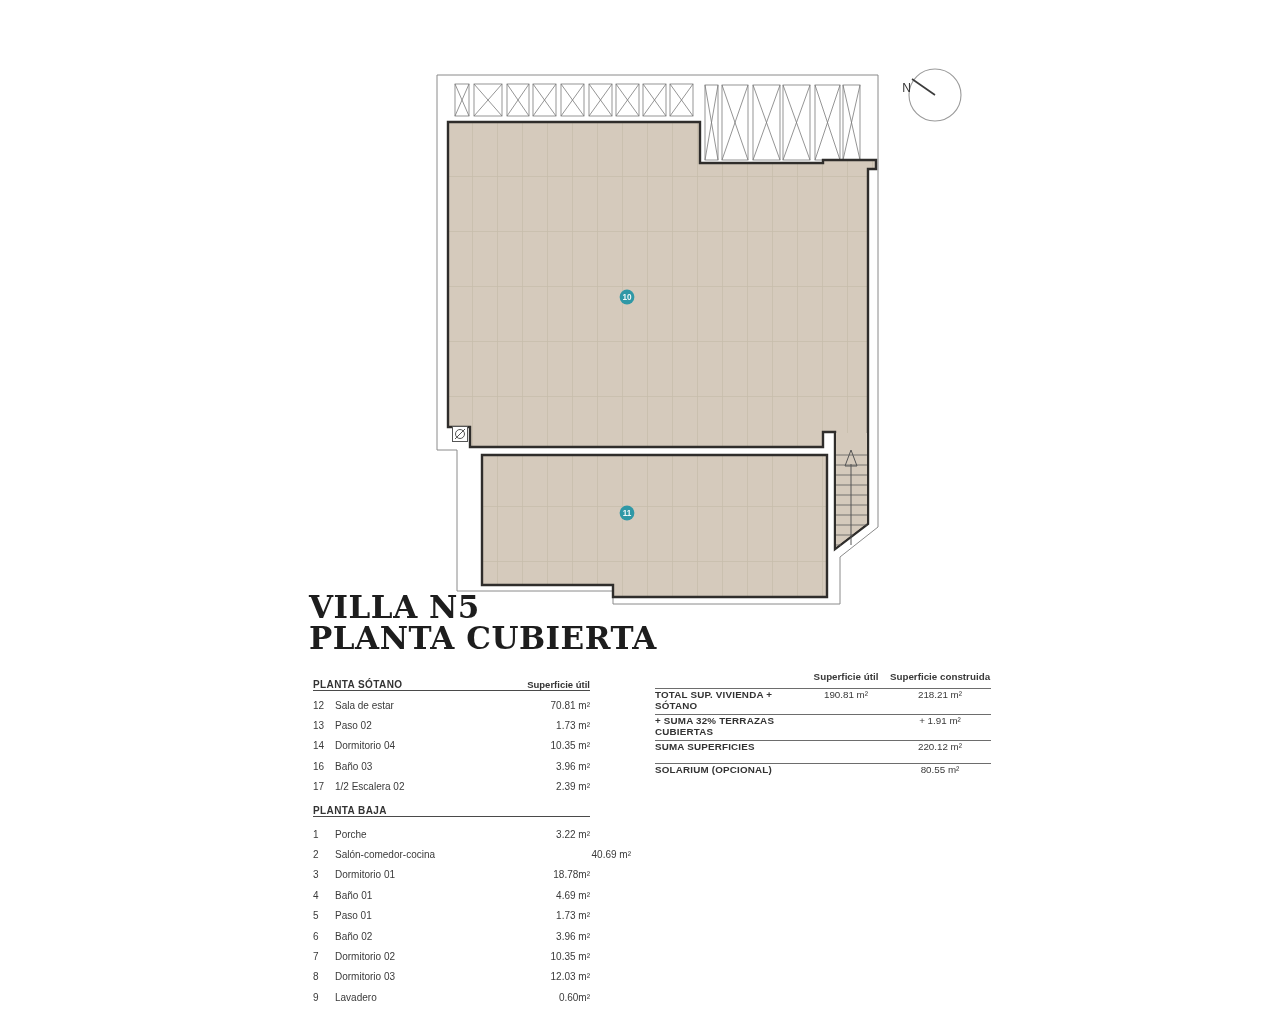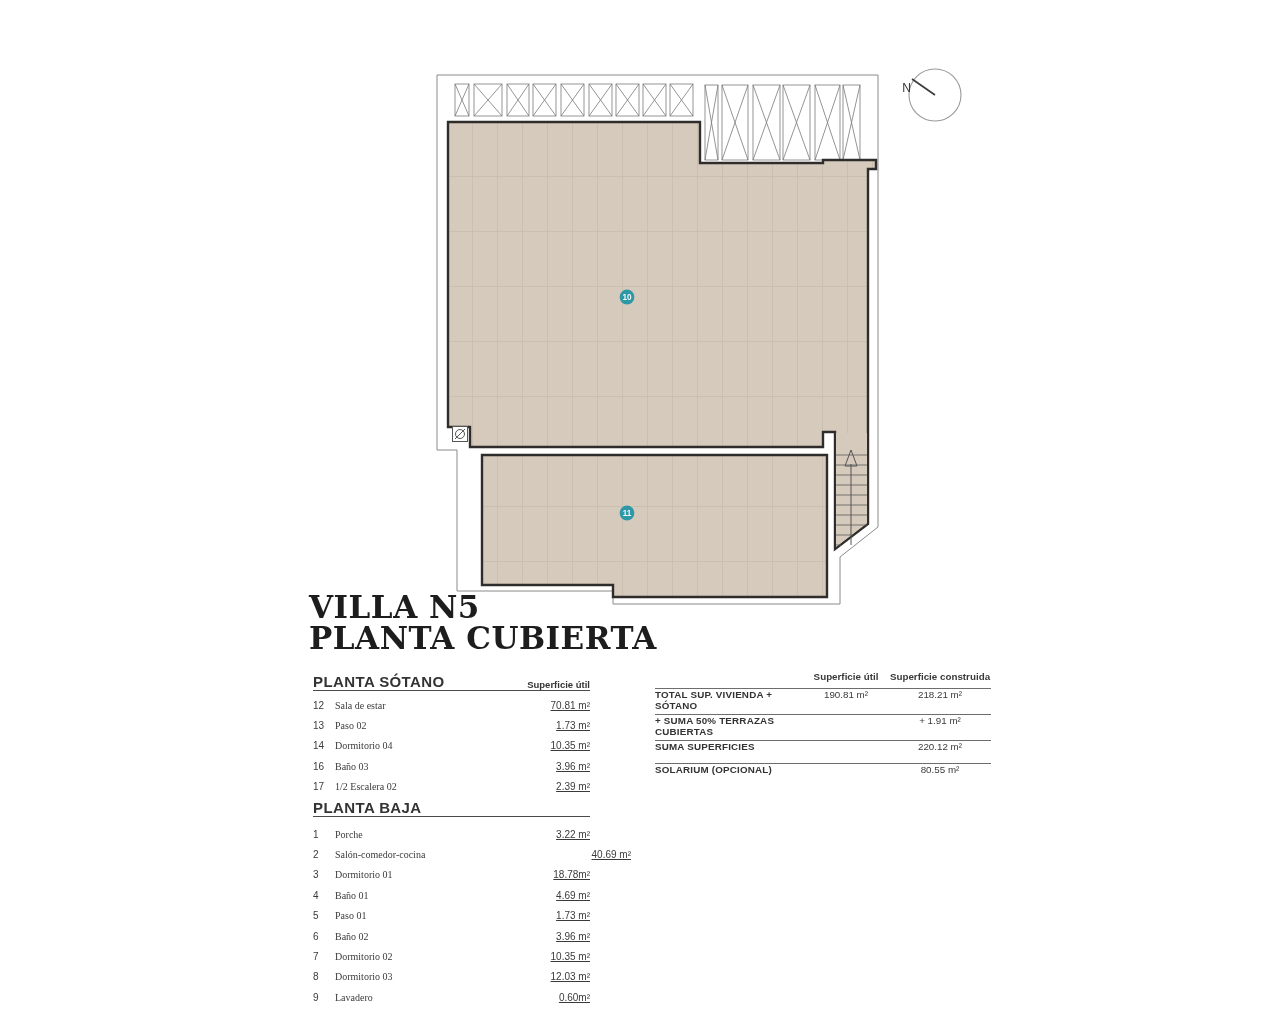--- a/index.html
+++ b/index.html
@@ -14,29 +14,29 @@
   
   .title{position:absolute;left:309px;top:592px;
          font-family:"DejaVu Serif","Liberation Serif",serif;
          font-weight:600;font-size:31px;line-height:31px;color:#1d1d1d;
          letter-spacing:.5px;}
 
   
   .ltable{position:absolute;left:313px;top:668px;width:277px;font-size:10px;}
   .ltable .thead{display:flex;justify-content:space-between;align-items:flex-end;
                  height:22px;border-bottom:1px solid #4a4a4a;}
-  .ltable .thead .tname{font-weight:bold;font-size:15px;letter-spacing:.4px;color:#333;}
+  .ltable .thead .tname{font-weight:bold;font-size:10px;letter-spacing:.4px;color:#333;}
   .ltable .thead .tcol{font-weight:bold;font-size:9.5px;color:#333;}
   .ltable .thead.second{margin-top:0;height:19px;}
   .lrows{margin-top:4px;}
   .lrows.baja{margin-top:7px;}
   .lrow{display:flex;align-items:center;height:20.4px;}
   .lrow .num{width:22px;flex:0 0 22px;}
-  .lrow .lbl{flex:1;font-family:Liberation Serif, serif;}
-  .lrow .val{text-align:left;text-decoration:underline;}
+  .lrow .lbl{flex:1;}
+  .lrow .val{text-align:left;}
   .lrow.offset .val{margin-right:-41px;}
 
   
   .rtable{position:absolute;left:655px;top:663px;width:336px;font-size:9.8px;}
   .rrow{display:flex;align-items:flex-start;}
   .rrow .rlbl{flex:1;font-weight:bold;letter-spacing:.2px;color:#333;}
   .rrow .cutil{width:86px;text-align:center;}
   .rrow .cconstr{width:102px;text-align:center;}
   .rtable .rhead{height:25px;border-bottom:1px solid #6d6d6d;align-items:flex-end;}
   .rtable .rhead .cutil,.rtable .rhead .cconstr{font-weight:bold;padding-bottom:6px;}
@@ -280,21 +280,21 @@
       <span class="cutil">Superficie útil</span>
       <span class="cconstr">Superficie construida</span>
     </div>
     <div class="rrows">
         <div class="rrow r1">
     <span class="rlbl">TOTAL SUP. VIVIENDA + SÓTANO</span>
     <span class="cutil">190.81 m²</span>
     <span class="cconstr">218.21 m²</span>
   </div>
         <div class="rrow r2">
-    <span class="rlbl">+ SUMA 50% TERRAZAS CUBIERTAS</span>
+    <span class="rlbl">+ SUMA 32% TERRAZAS CUBIERTAS</span>
     <span class="cutil"></span>
     <span class="cconstr">+ 1.91 m²</span>
   </div>
         <div class="rrow r3">
     <span class="rlbl">SUMA SUPERFICIES</span>
     <span class="cutil"></span>
     <span class="cconstr">220.12 m²</span>
   </div>
         <div class="rrow r4">
     <span class="rlbl">SOLARIUM (OPCIONAL)</span>

